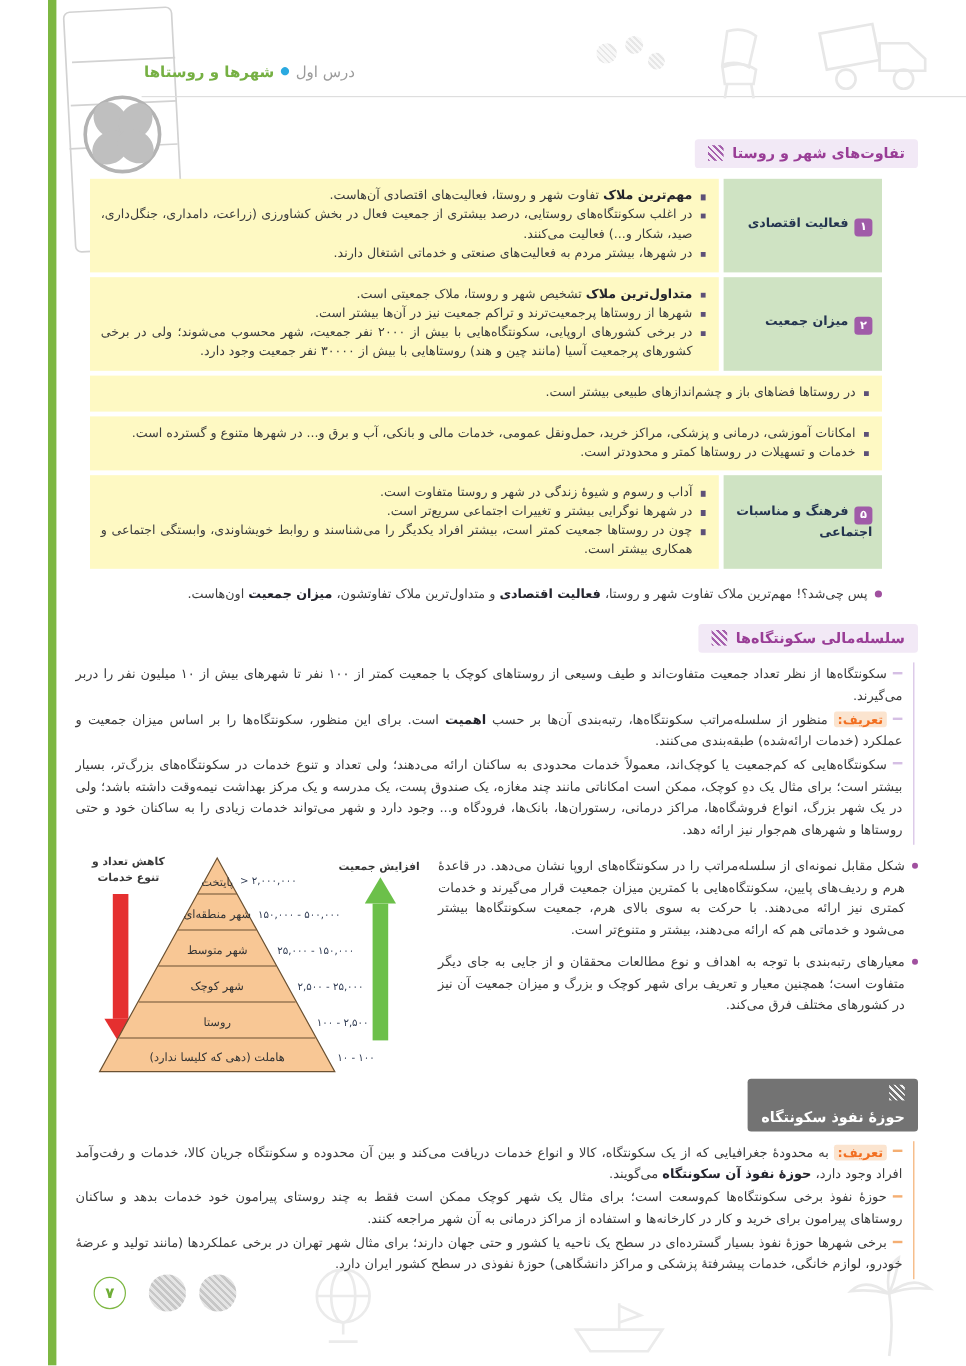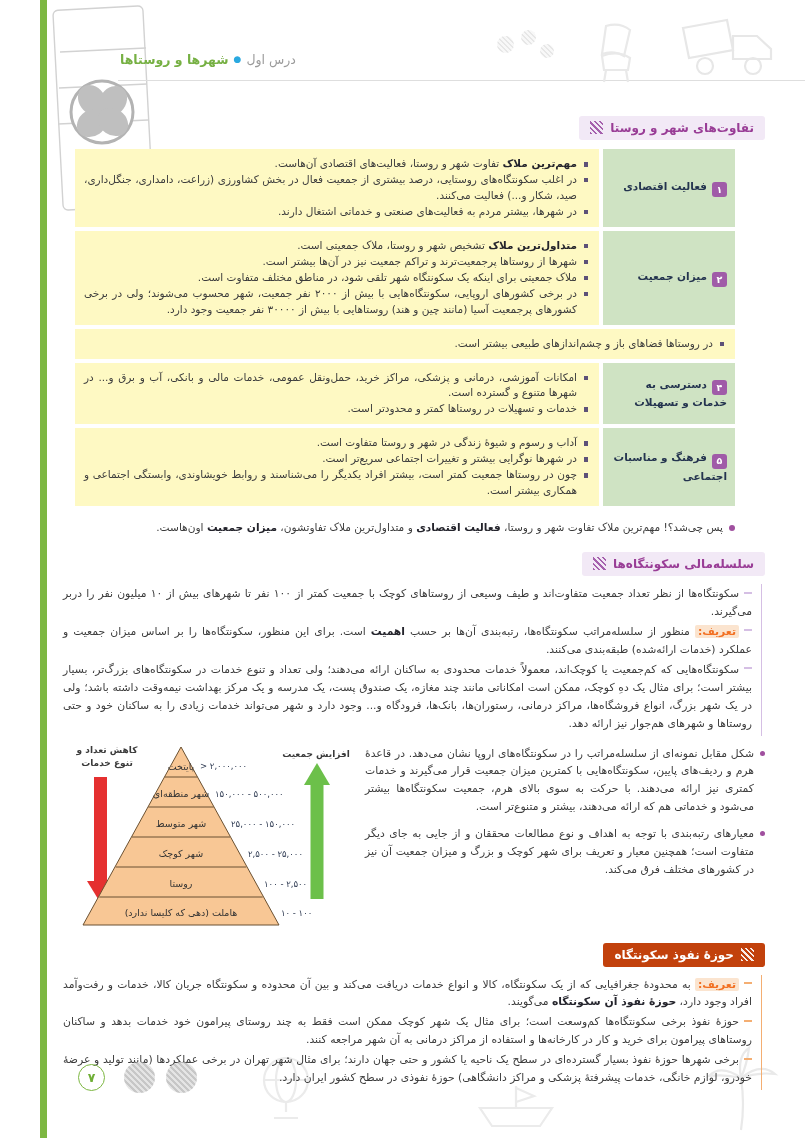--- a/index.html
+++ b/index.html
@@ -27,21 +27,21 @@
 
   
   .wrapper { position:absolute; top:100px; right:40px; width:702px; }
 
   
   .banner { display:flex; align-items:flex-start; gap:7px; width:fit-content;
     padding:5px 11px; border-radius:3px; font-size:12px; font-weight:bold; }
   .banner .hatch { width:13px; height:13px; flex:none; }
   .banner.purple { background:#f2e9f6; color:#993d96; margin-top:16px; }
   .banner.purple .hatch { background:repeating-linear-gradient(45deg,#a560ad 0 1.6px,transparent 1.6px 3.8px); }
-  .banner.orange { background:#c2410c; color:#ffffff; margin-top:14px; }
+  .banner.orange { background:#737373; color:#ffffff; margin-top:2px;flex-direction:column; }
   .banner.orange .hatch { background:repeating-linear-gradient(45deg,rgba(255,255,255,.9) 0 1.6px,transparent 1.6px 3.8px); }
 
   
   .ctable { margin:9px 30px 0 12px; }
   .trow { display:flex; gap:4px; margin-bottom:4px; }
   .thead { width:132px; flex:none; background:#cfe3c3; padding:4px 8px;
     display:flex; align-items:center; font-size:10.5px; font-weight:bold;
     color:#24344f; line-height:1.45; }
   .badge { display:inline-flex; align-items:center; justify-content:center;
     width:15px; height:15px; background:#a05ba8; color:#fff; border-radius:3px;
@@ -180,38 +180,32 @@
     <div class="trow">
       <div class="thead">
           <div>
         <span class="badge">۲</span><span>میزان جمعیت</span>
       </div>
         </div>
       <div class="tbody">
           <ul>
         <li><span class="b">متداول‌ترین ملاک</span><span> تشخیص شهر و روستا، ملاک جمعیتی است.</span></li>
         <li><span>شهرها از روستاها پرجمعیت‌ترند و تراکم جمعیت نیز در آن‌ها بیشتر است.</span></li>
-        <li><span>ملاک جمعیتی برای اینکه یک سکونتگاه شهر تلقی شود، در مناطق مختلف متفاوت است.</span></li>
         <li><span>در برخی کشورهای اروپایی، سکونتگاه‌هایی با بیش از ۲۰۰۰ نفر جمعیت، شهر محسوب می‌شوند؛ ولی در برخی کشورهای پرجمعیت آسیا (مانند چین و هند) روستاهایی با بیش از ۳۰۰۰۰ نفر جمعیت وجود دارد.</span></li>
       </ul>
         </div>
     </div>
     <div class="trow">
       <div class="tbody">
           <ul>
         <li><span>در روستاها فضاهای باز و چشم‌اندازهای طبیعی بیشتر است.</span></li>
       </ul>
         </div>
     </div>
     <div class="trow">
-      <div class="thead">
-          <div>
-        <span class="badge">۴</span><span>دسترسی به خدمات و تسهیلات</span>
-      </div>
-        </div>
       <div class="tbody">
           <ul>
         <li><span>امکانات آموزشی، درمانی و پزشکی، مراکز خرید، حمل‌ونقل عمومی، خدمات مالی و بانکی، آب و برق و... در شهرها متنوع و گسترده است.</span></li>
         <li><span>خدمات و تسهیلات در روستاها کمتر و محدودتر است.</span></li>
       </ul>
         </div>
     </div>
     <div class="trow">
       <div class="thead">
           <div>

